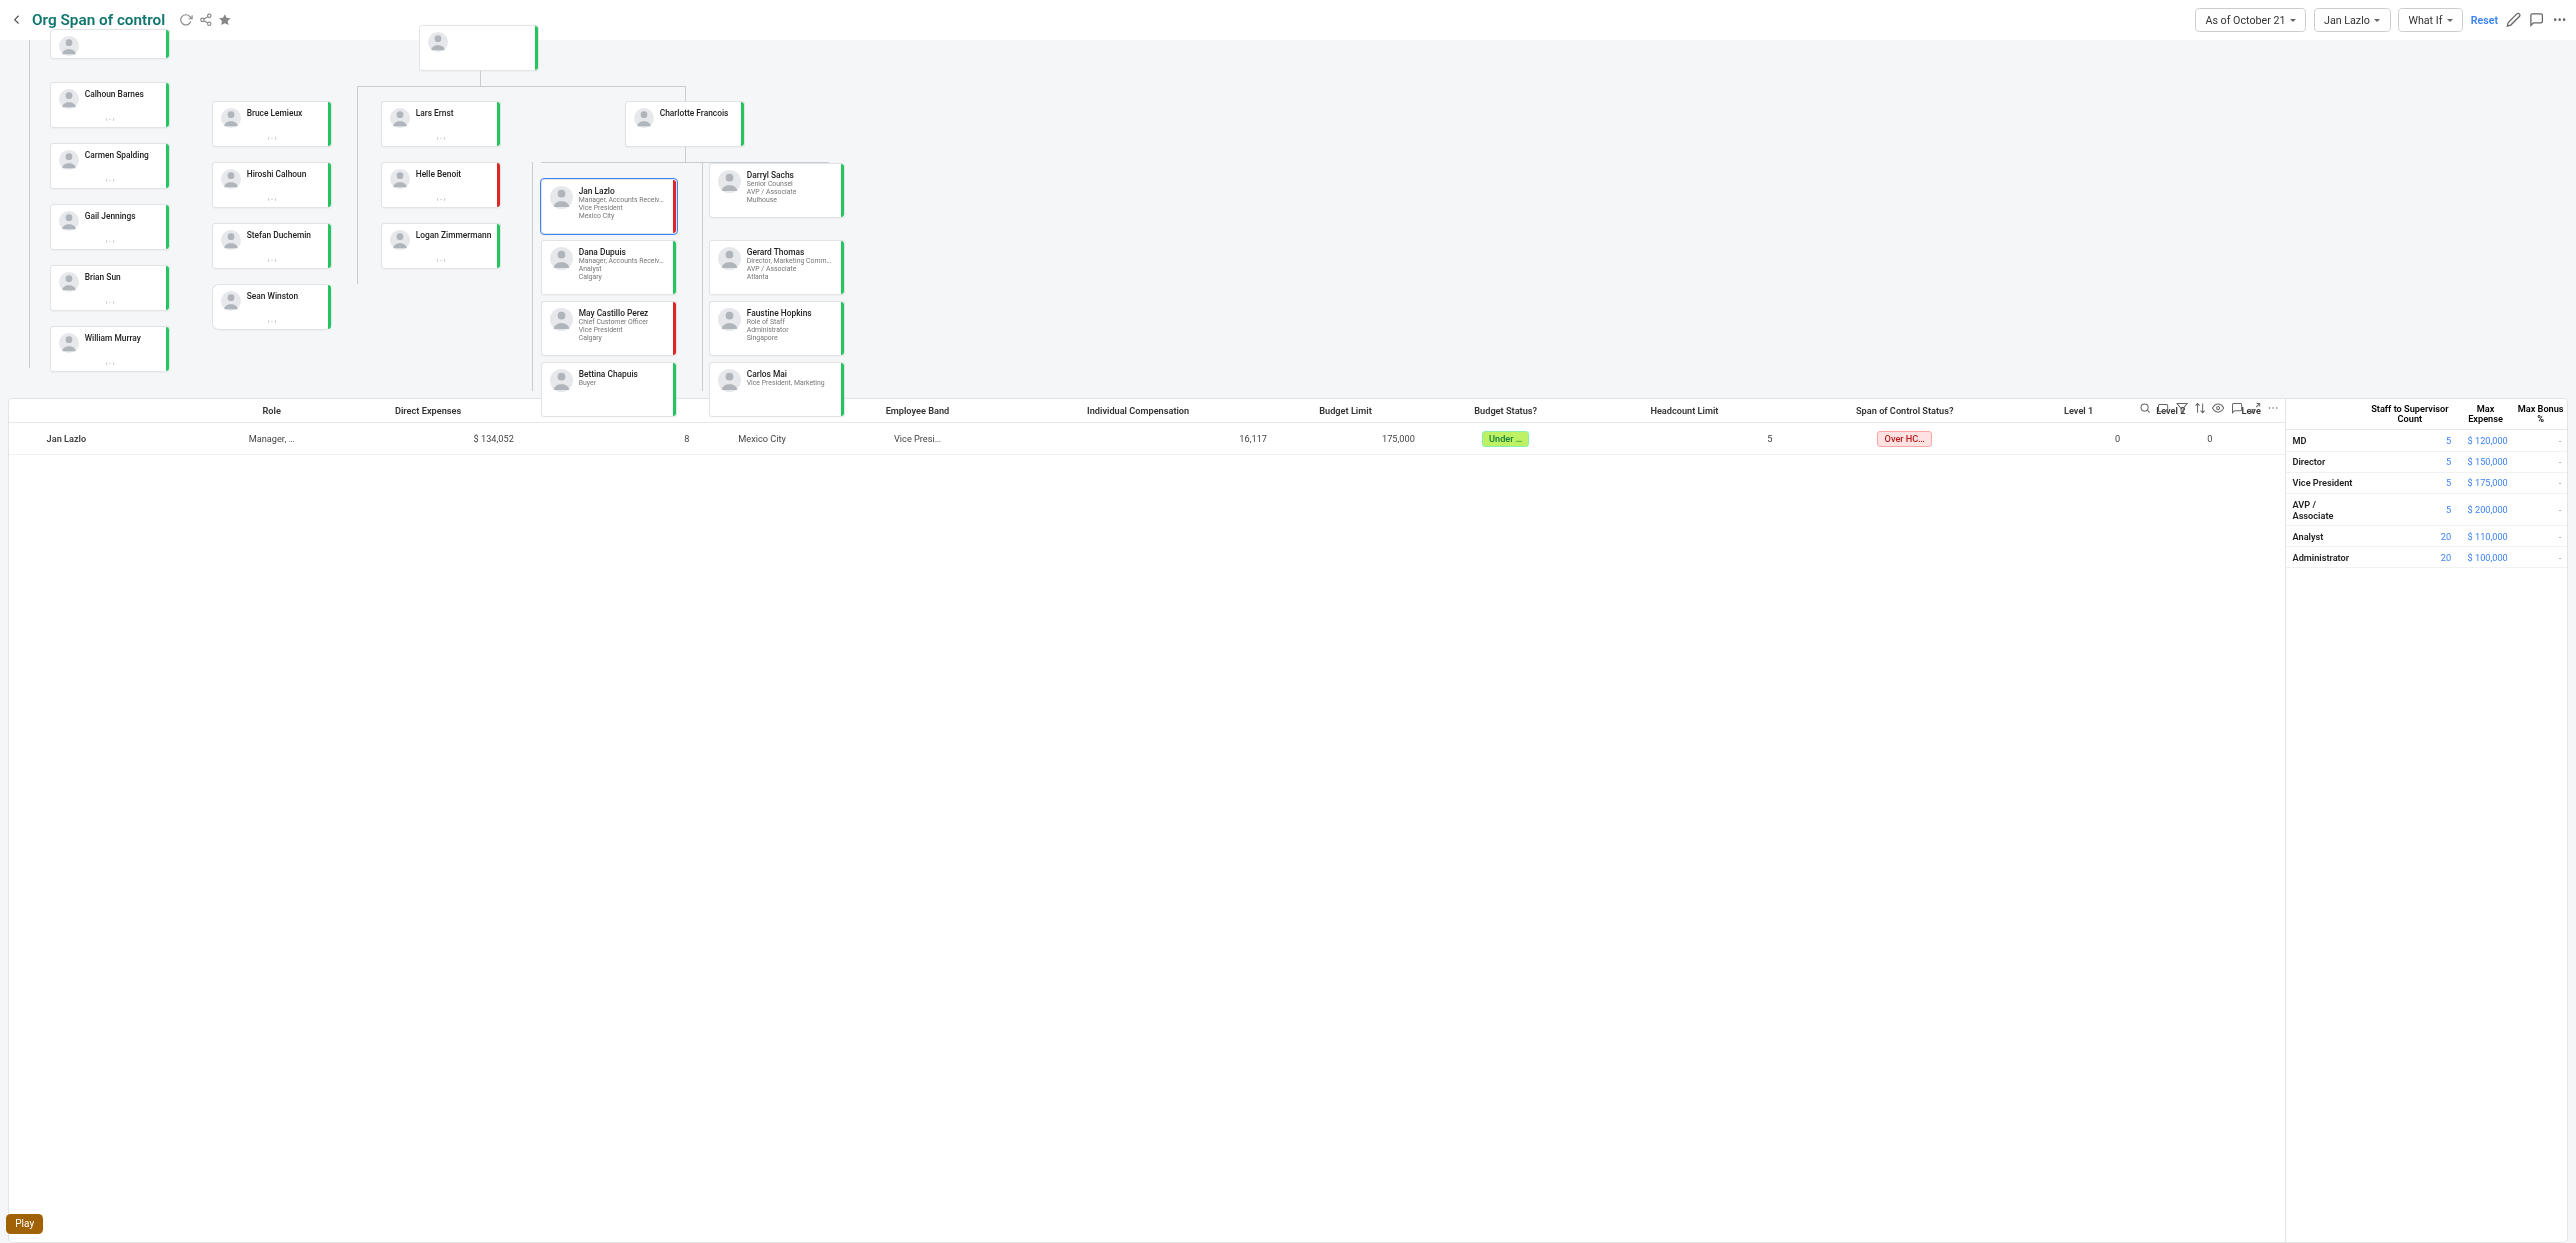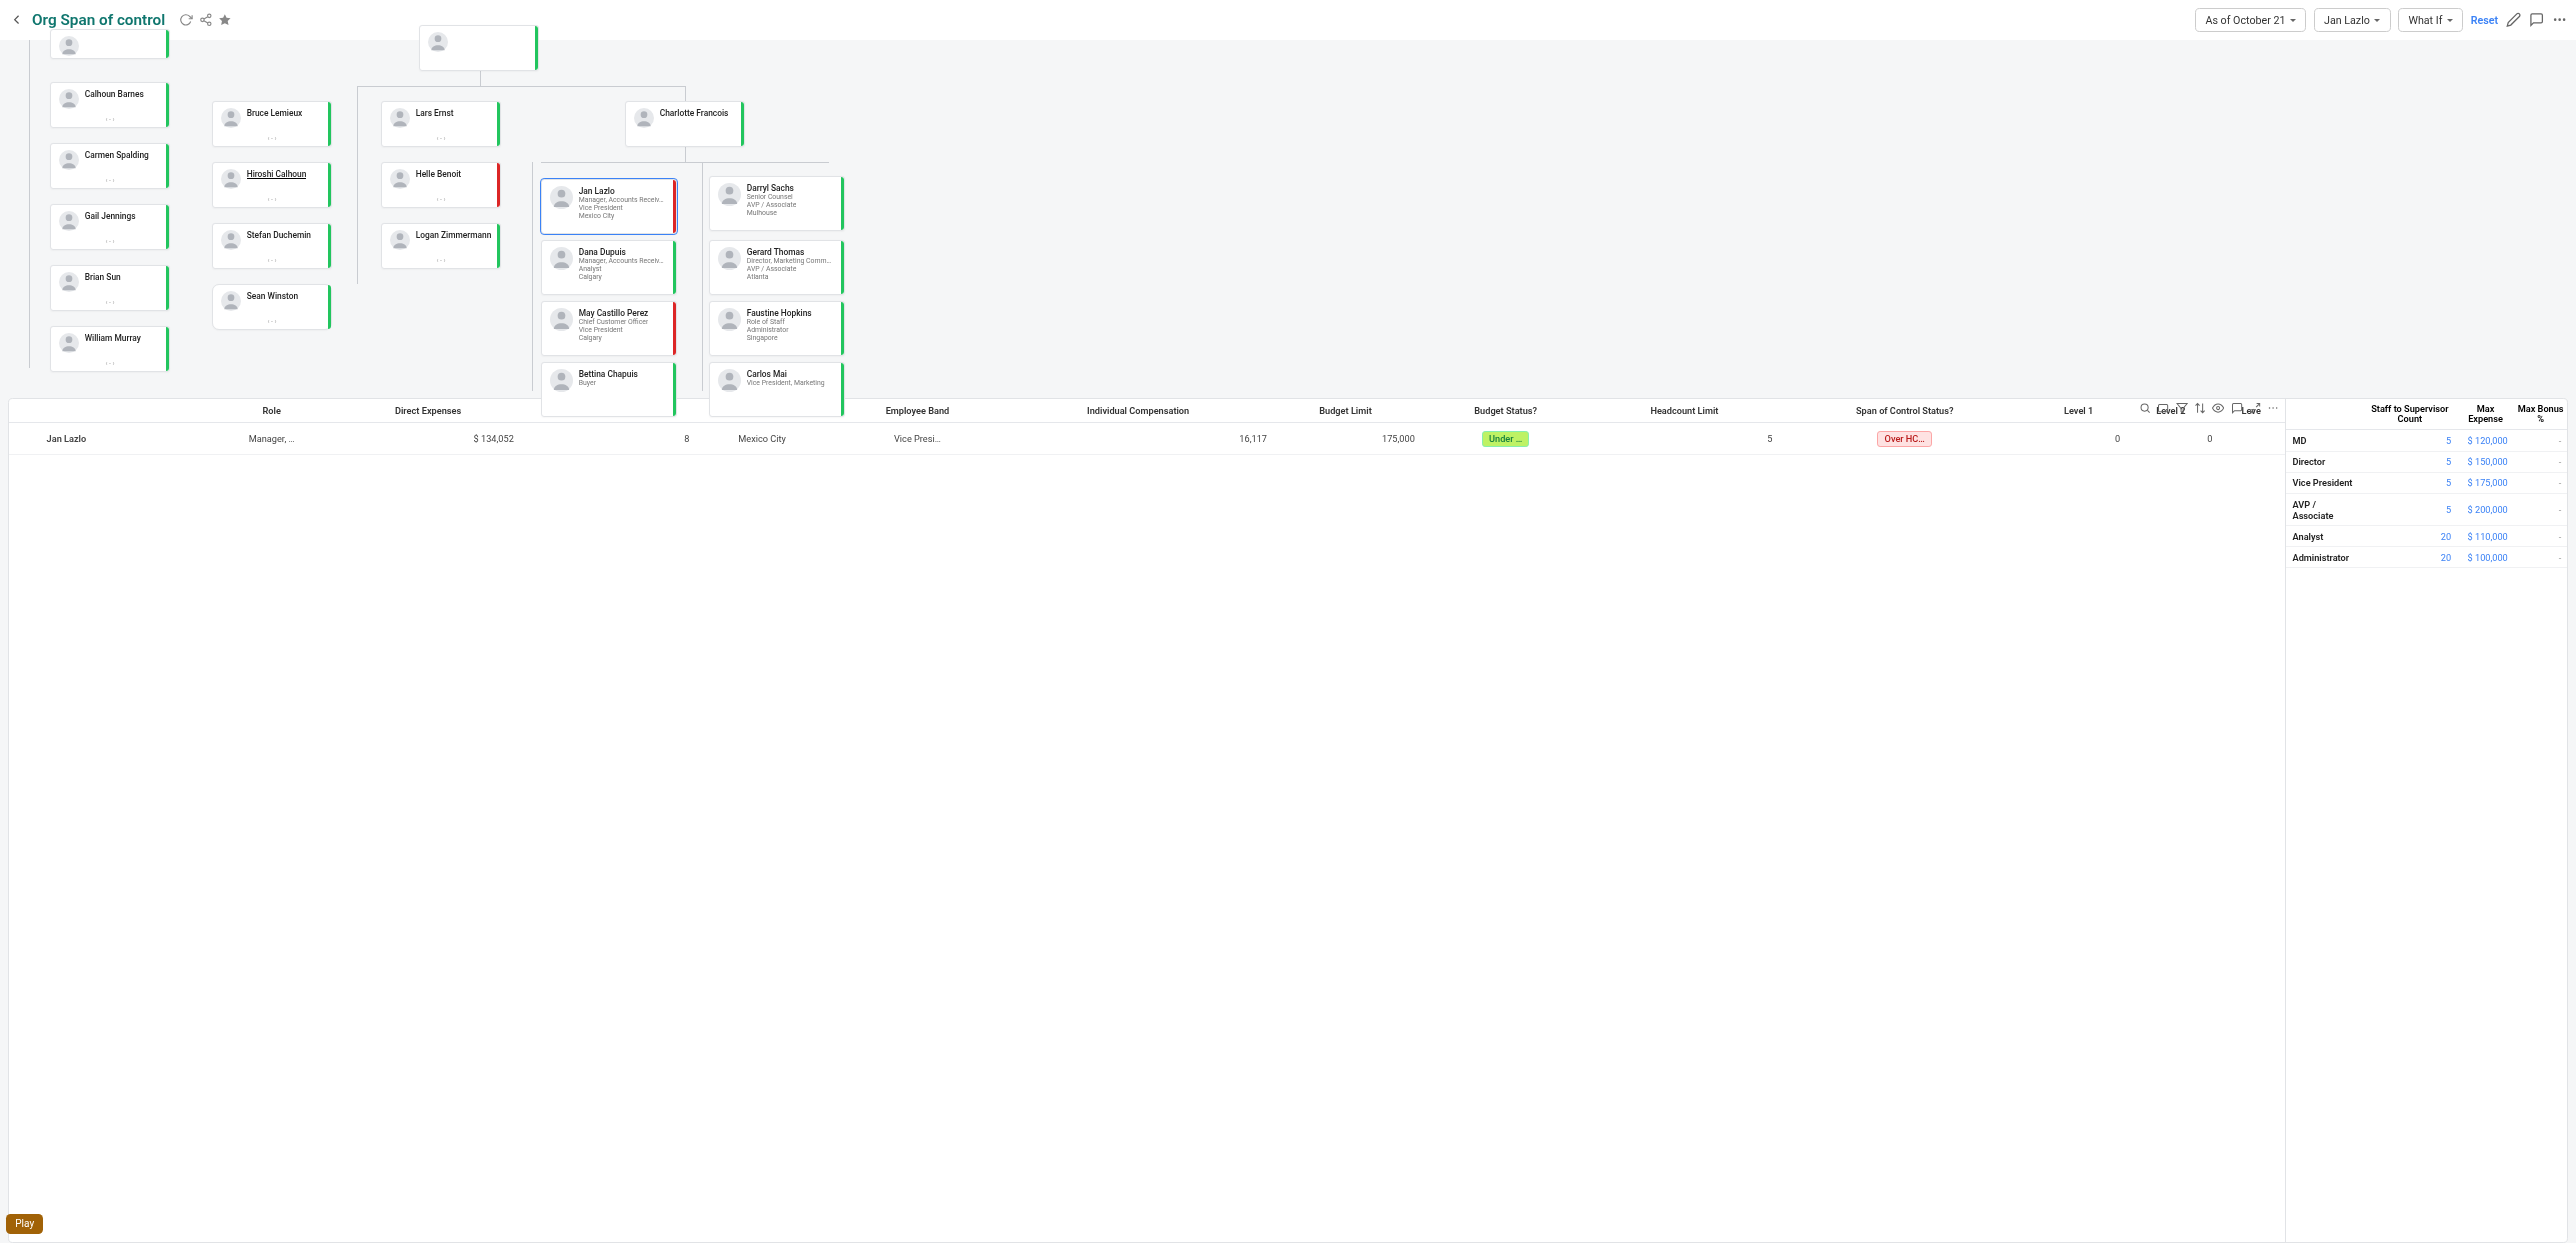--- a/index.html
+++ b/index.html
@@ -429,21 +429,21 @@
       <div class="name">Bruce Lemieux</div>
 
     </div>
     <div class="status-bar "></div>
     <div class="stub-count">
         <span>‹</span>
         <span>-</span>
         <span>›</span>
       </div>
   </div>
-    <div class="org-card" style="left: 212px; top: 122px; text-decoration: underline;">
+    <div class="org-card" style="left: 212px; top: 122px;">
     <div class="avatar">
         <svg viewBox="0 0 24 24" fill="currentColor">
           <circle cx="12" cy="8" r="4"></circle>
           <path d="M4 22c0-4 4-6 8-6s8 2 8 6"></path>
         </svg>
       </div>
     <div class="info">
       <div class="name">Hiroshi Calhoun</div>
 
     </div>
@@ -599,21 +599,21 @@
           <path d="M4 22c0-4 4-6 8-6s8 2 8 6"></path>
         </svg>
       </div>
     <div class="info">
       <div class="name">Bettina Chapuis</div>
       <div class="line">Buyer</div>
     </div>
     <div class="status-bar "></div>
 
   </div>
-    <div class="org-card wide" style="left: 709px; top: 136px;">
+    <div class="org-card wide" style="left: 709px; top: 123px;">
     <div class="avatar">
         <svg viewBox="0 0 24 24" fill="currentColor">
           <circle cx="12" cy="8" r="4"></circle>
           <path d="M4 22c0-4 4-6 8-6s8 2 8 6"></path>
         </svg>
       </div>
     <div class="info">
       <div class="name">Darryl Sachs</div>
       <div class="line">Senior Counsel</div>
         <div class="line">AVP / Associate</div>

